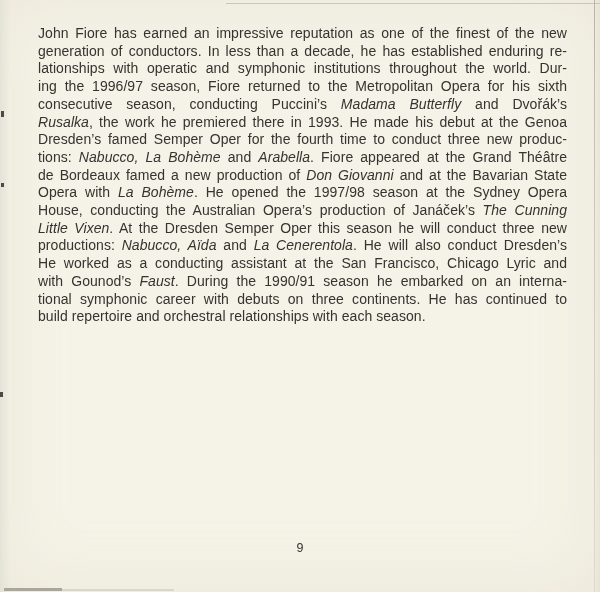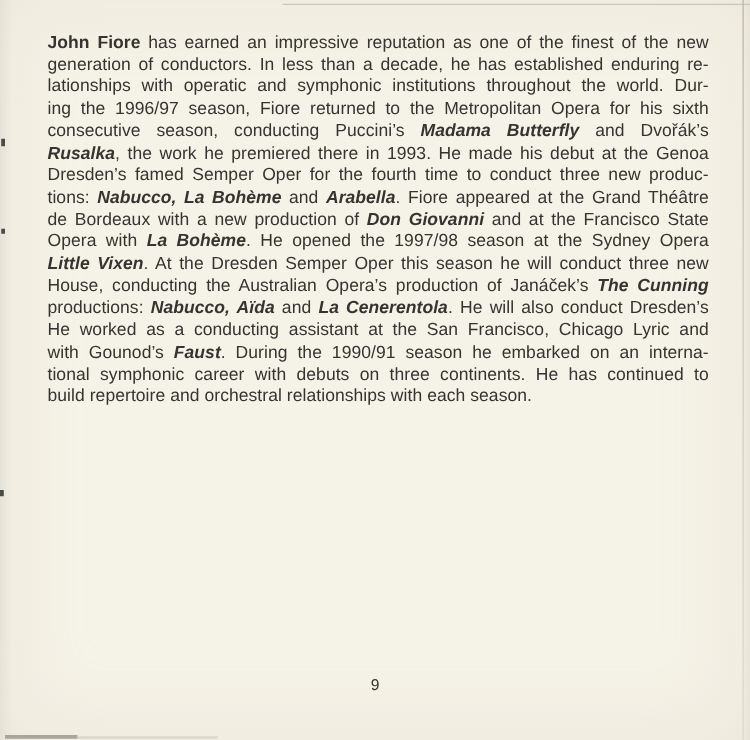--- a/index.html
+++ b/index.html
@@ -45,22 +45,22 @@
     left: 38px; top: 25px; width: 529px;
     font-size: 14px; line-height: 17.7px;
     color: var(--text, #363330);
     letter-spacing: 0.05px;
   }
   .bio .line {
     text-align: justify;
     text-align-last: justify;
   }
   .bio .line.last { text-align-last: left; }
-  .bio .b { font-weight: bold; }
-  .bio .i { font-style: italic; font-weight: bold; }
+  .bio .b { font-weight: normal; }
+  .bio .i { font-style: italic; }
   
   .page-number {
     position: absolute; left: 0; top: 541px; width: 600px;
     text-align: center;
     font-size: 12.5px;
     color: var(--text, #363330);
   }
 </style>
 </head>
 <body style="--background: #f5f2e7; --text: #363330; --edge-line: #c9c6ba; --strip: #a9a79d; --speck: #4a4a46;">
@@ -76,24 +76,24 @@
 
   <div class="bio">
       <div class="line"><span class="b">John Fiore</span><span> has earned an impressive reputation as one of the finest of the new</span></div>
       <div class="line"><span>generation of conductors. In less than a decade, he has established enduring re-</span></div>
       <div class="line"><span>lationships with operatic and symphonic institutions throughout the world. Dur-</span></div>
       <div class="line"><span>ing the 1996/97 season, Fiore returned to the Metropolitan Opera for his sixth</span></div>
       <div class="line"><span>consecutive season, conducting Puccini’s </span><span class="i">Madama Butterfly</span><span> and Dvořák’s</span></div>
       <div class="line"><span class="i">Rusalka</span><span>, the work he premiered there in 1993. He made his debut at the Genoa</span></div>
       <div class="line"><span>Dresden’s famed Semper Oper for the fourth time to conduct three new produc-</span></div>
       <div class="line"><span>tions: </span><span class="i">Nabucco, La Bohème</span><span> and </span><span class="i">Arabella</span><span>. Fiore appeared at the Grand Théâtre</span></div>
-      <div class="line"><span>de Bordeaux with a new production of </span><span class="i">Don Giovanni</span><span> and at the Francisco State</span></div>
+      <div class="line"><span>de Bordeaux famed a new production of </span><span class="i">Don Giovanni</span><span> and at the Bavarian State</span></div>
       <div class="line"><span>Opera with </span><span class="i">La Bohème</span><span>. He opened the 1997/98 season at the Sydney Opera</span></div>
+      <div class="line"><span>House, conducting the Australian Opera’s production of Janáček’s </span><span class="i">The Cunning</span></div>
       <div class="line"><span class="i">Little Vixen</span><span>. At the Dresden Semper Oper this season he will conduct three new</span></div>
-      <div class="line"><span>House, conducting the Australian Opera’s production of Janáček’s </span><span class="i">The Cunning</span></div>
       <div class="line"><span>productions: </span><span class="i">Nabucco, Aïda</span><span> and </span><span class="i">La Cenerentola</span><span>. He will also conduct Dresden’s</span></div>
       <div class="line"><span>He worked as a conducting assistant at the San Francisco, Chicago Lyric and</span></div>
       <div class="line"><span>with Gounod’s </span><span class="i">Faust</span><span>. During the 1990/91 season he embarked on an interna-</span></div>
       <div class="line"><span>tional symphonic career with debuts on three continents. He has continued to</span></div>
       <div class="line last"><span>build repertoire and orchestral relationships with each season.</span></div>
     </div>
 
   <div class="page-number">9</div>
 </div>
 

